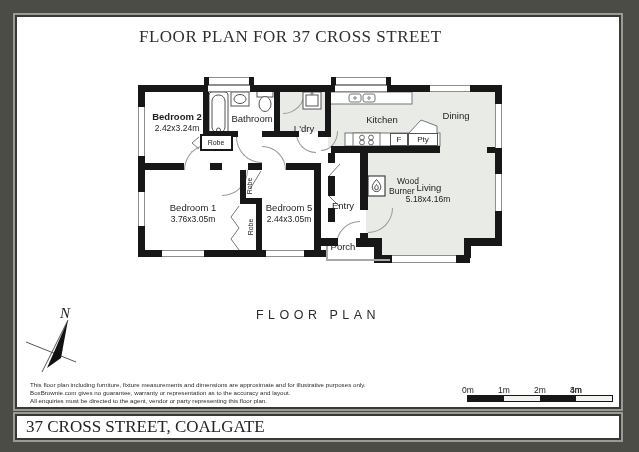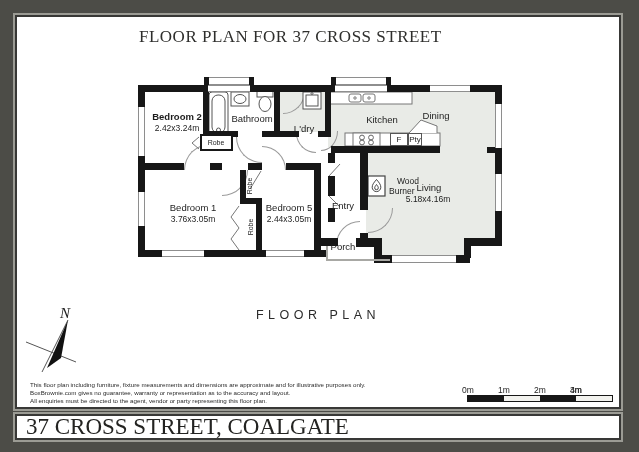--- a/index.html
+++ b/index.html
@@ -21,21 +21,21 @@
   .lbl{position:absolute;color:#1d1d1d;font-size:9.5px;line-height:10px;white-space:nowrap;transform:translateX(-50%);}
   .dim{font-size:8.5px;}
   .tiny{font-size:7px;line-height:7px;}
   .vlbl{position:absolute;color:#1d1d1d;font-size:7px;line-height:7px;white-space:nowrap;transform:translate(-50%,-50%) rotate(-90deg);}
   .robebox{position:absolute;background:#fff;border:2.5px solid #171717;box-sizing:border-box;}
   .applbox{position:absolute;background:#fff;border:1.2px solid #555;box-sizing:border-box;color:#1d1d1d;font-size:8px;text-align:center;}
   .thinline{position:absolute;background:#a8a8a4;}
   #title{position:absolute;left:139px;top:27px;font-family:"Liberation Serif",serif;font-size:17px;letter-spacing:0.5px;color:#2e2e2c;white-space:nowrap;}
   #caption{position:absolute;left:318px;top:308px;transform:translateX(-50%);font-size:12.5px;letter-spacing:4.5px;color:#2b2b2b;white-space:nowrap;}
   #disclaimer{position:absolute;left:30px;top:381px;width:420px;font-size:6.2px;line-height:8px;color:#2a2a2a;}
-  #footer-text{position:absolute;left:26px;top:414px;height:36px;line-height:26px;font-family:"Liberation Serif",serif;font-size:23px;color:#232321;white-space:nowrap;}
+  #footer-text{position:absolute;left:26px;top:414px;height:36px;line-height:26px;font-family:"Liberation Serif",serif;font-size:17px;color:#232321;white-space:nowrap;}
   #scalebar-labels span{position:absolute;top:385px;font-size:8.5px;color:#1d1d1d;transform:translateX(-50%);}
   #scalebar{position:absolute;left:467px;top:395px;width:146px;height:7px;border:1px solid #171717;box-sizing:border-box;background:#f2f2ee;}
   #scalebar .seg{position:absolute;top:0;height:5px;width:36px;}
 </style>
 </head>
 <body>
 
 <div id="canvas">
 
   <div class="panel" style="left:15px;top:15px;width:606px;height:394px;"></div>
@@ -180,28 +180,28 @@
   <div class="wall" style="left:240px;top:170px;width:6px;height:32px;"></div>
   <div class="wall" style="left:240px;top:198px;width:22px;height:6px;"></div>
   <div class="wall" style="left:256px;top:204px;width:6px;height:46px;"></div>
 
   <div class="robebox" style="left:200px;top:134px;width:33px;height:17px;"></div>
 
   <div class="thinline" style="left:326px;top:246px;width:2px;height:15px;"></div>
   <div class="thinline" style="left:326px;top:259px;width:64px;height:2px;"></div>
 
   <div class="applbox" style="left:390px;top:133px;width:18px;height:13px;line-height:12px;"><span>F</span></div>
-  <div class="applbox" style="left:408px;top:133px;width:14px;height:13px;line-height:12px;"><span>Pty</span></div>
+  <div class="applbox" style="left:408px;top:133px;width:30px;height:13px;line-height:12px;"><span>Pty</span></div>
 
   <div class="lbl" style="left:177px;top:112px;font-weight:bold;">Bedroom 2</div>
   <div class="lbl dim" style="left:177px;top:123px;">2.42x3.24m</div>
   <div class="lbl" style="left:252px;top:114px;">Bathroom</div>
   <div class="lbl" style="left:299px;top:124px;padding-left:10px;">L'dry</div>
   <div class="lbl" style="left:382px;top:115px;">Kitchen</div>
-  <div class="lbl" style="left:436px;top:111px;">Dining</div>
+  <div class="lbl" style="left:456px;top:111px;">Dining</div>
   <div class="lbl" style="left:193px;top:203px;">Bedroom 1</div>
   <div class="lbl dim" style="left:193px;top:214px;">3.76x3.05m</div>
   <div class="lbl" style="left:289px;top:203px;">Bedroom 5</div>
   <div class="lbl dim" style="left:289px;top:214px;">2.44x3.05m</div>
   <div class="lbl" style="left:429px;top:183px;">Living</div>
   <div class="lbl dim" style="left:428px;top:194px;">5.18x4.16m</div>
   <div class="lbl" style="left:343px;top:201px;">Entry</div>
   <div class="lbl" style="left:343px;top:242px;">Porch</div>
   <div class="lbl dim" style="left:397px;top:176px;transform:none;">Wood</div>
   <div class="lbl dim" style="left:389px;top:186px;transform:none;">Burner</div>

